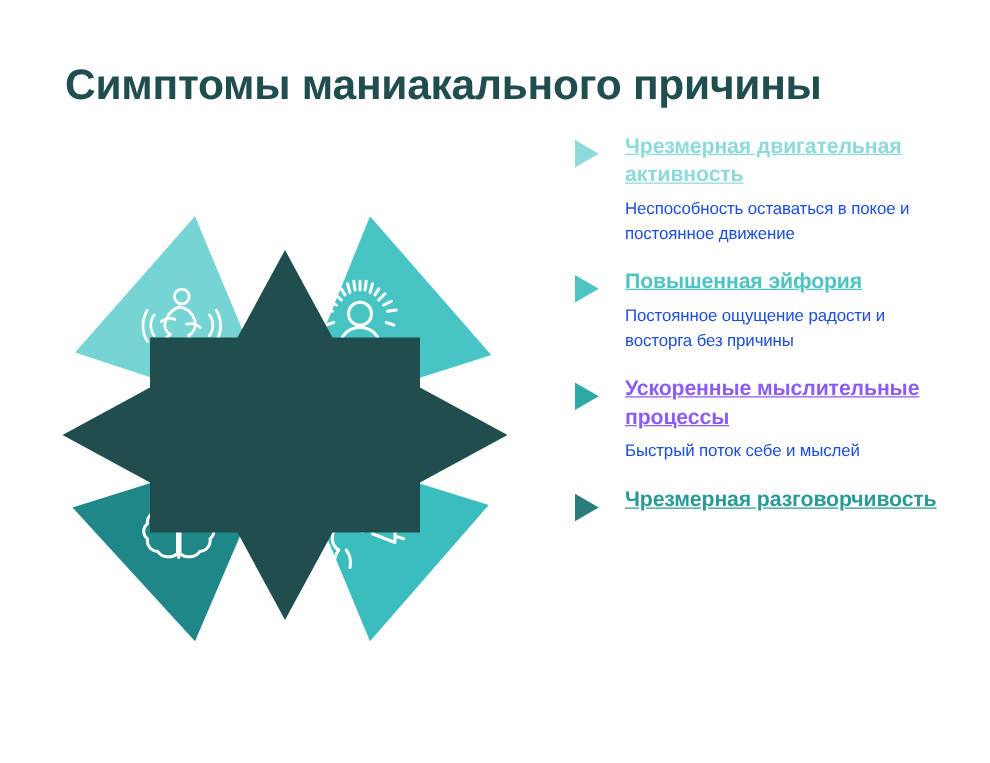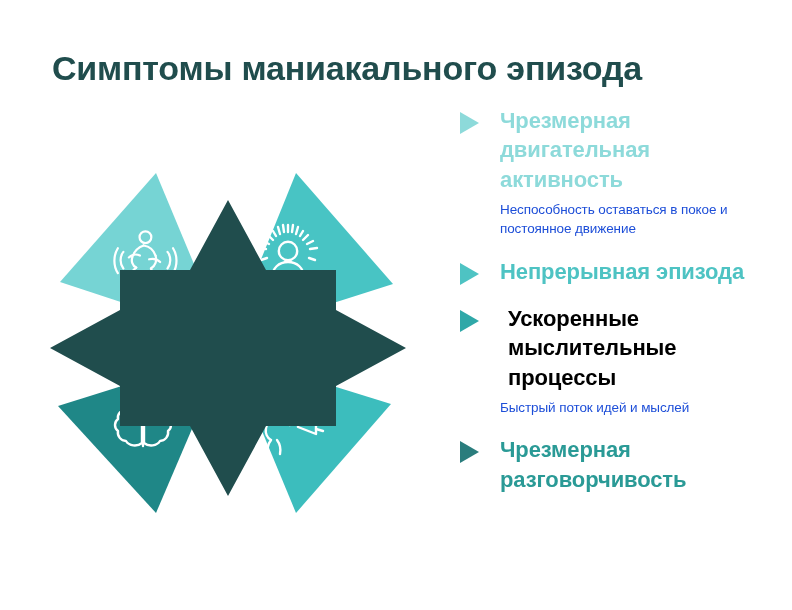--- a/index.html
+++ b/index.html
@@ -70,52 +70,53 @@
     left: 0;
     top: 6px;
     width: 0;
     height: 0;
     border-top: 11px solid transparent;
     border-bottom: 11px solid transparent;
     border-left: 19px solid #8ddada;
   }
 
   .item-title {
-    font-size: 22px;
+    font-size: 17px;
     font-weight: bold;
     line-height: 1.33;
     color: #8ddada;
     margin: 0 0 6px 0;
     letter-spacing: -0.1px;
+    text-decoration: underline;
   }
 
   .item-desc {
     font-size: 13.5px;
     line-height: 1.45;
     color: #1d4ed8;
     margin: 0;
     letter-spacing: -0.1px;
   }
 
   
   .item.s1 .arrow { border-left-color: #8ddada; }
   .item.s1 .item-title { color: #8ddada; }
   .item.s2 .arrow { border-left-color: #4ec3c3; }
   .item.s2 .item-title { color: #4ec3c3; }
   .item.s3 .arrow { border-left-color: #2fa8a8; }
-  .item.s3 .item-title { color: #000000; margin-left: 8px; }
+  .item.s3 .item-title { color: #8b5cf6; }
   .item.s4 .arrow { border-left-color: #2a7d7d; }
   .item.s4 .item-title { color: #2a9a96; }
 </style>
 </head>
 <body>
 
 <div id="page">
 
-  <h1 id="title">Симптомы маниакального эпизода</h1>
+  <h1 id="title">Симптомы маниакального причины</h1>
 
   <div id="graphic">
     <svg viewBox="0 0 380 370" xmlns="http://www.w3.org/2000/svg">
 
       <g>
         <polygon points="118,15 186,178 22,124" fill="#76d4d4"></polygon>
 
         <g fill="none" stroke="#ffffff" stroke-width="2.4" stroke-linecap="round" stroke-linejoin="round" transform="translate(78,70) scale(0.92)">
           <circle cx="32" cy="10" r="6.4"></circle>
           <path d="M30 19 C24 21 20 25 18 31 C16 36 18 41 22 43"></path>
@@ -218,27 +219,28 @@
   <div id="list">
 
     <div class="item s1">
       <span class="arrow"></span>
       <p class="item-title">Чрезмерная двигательная активность</p>
       <p class="item-desc">Неспособность оставаться в покое и постоянное движение</p>
     </div>
 
     <div class="item s2">
       <span class="arrow"></span>
-      <p class="item-title">Непрерывная эпизода</p>
+      <p class="item-title">Повышенная эйфория</p>
+      <p class="item-desc">Постоянное ощущение радости и восторга без причины</p>
     </div>
 
     <div class="item s3">
       <span class="arrow"></span>
       <p class="item-title">Ускоренные мыслительные процессы</p>
-      <p class="item-desc">Быстрый поток идей и мыслей</p>
+      <p class="item-desc">Быстрый поток себе и мыслей</p>
     </div>
 
     <div class="item s4">
       <span class="arrow"></span>
       <p class="item-title">Чрезмерная разговорчивость</p>
     </div>
 
   </div>
 
 </div>

